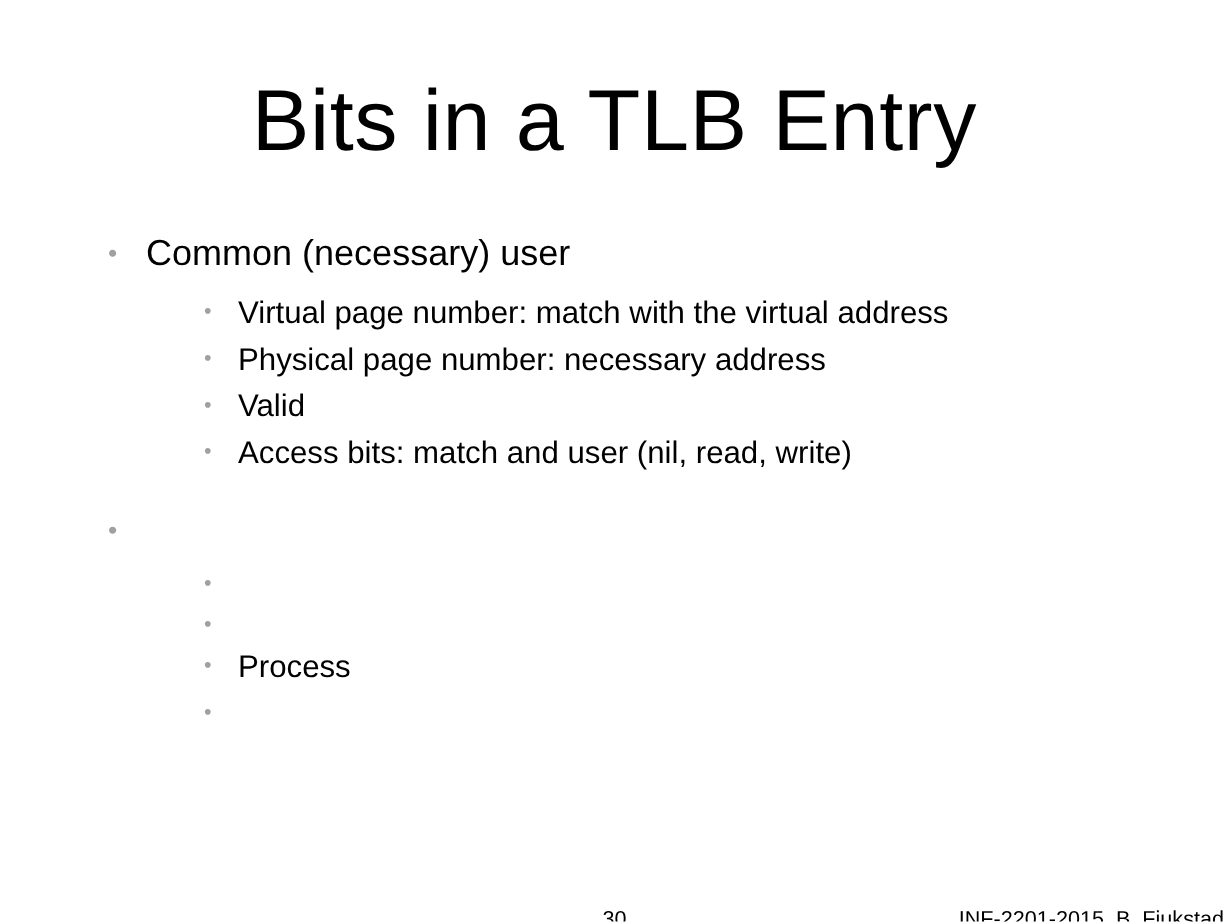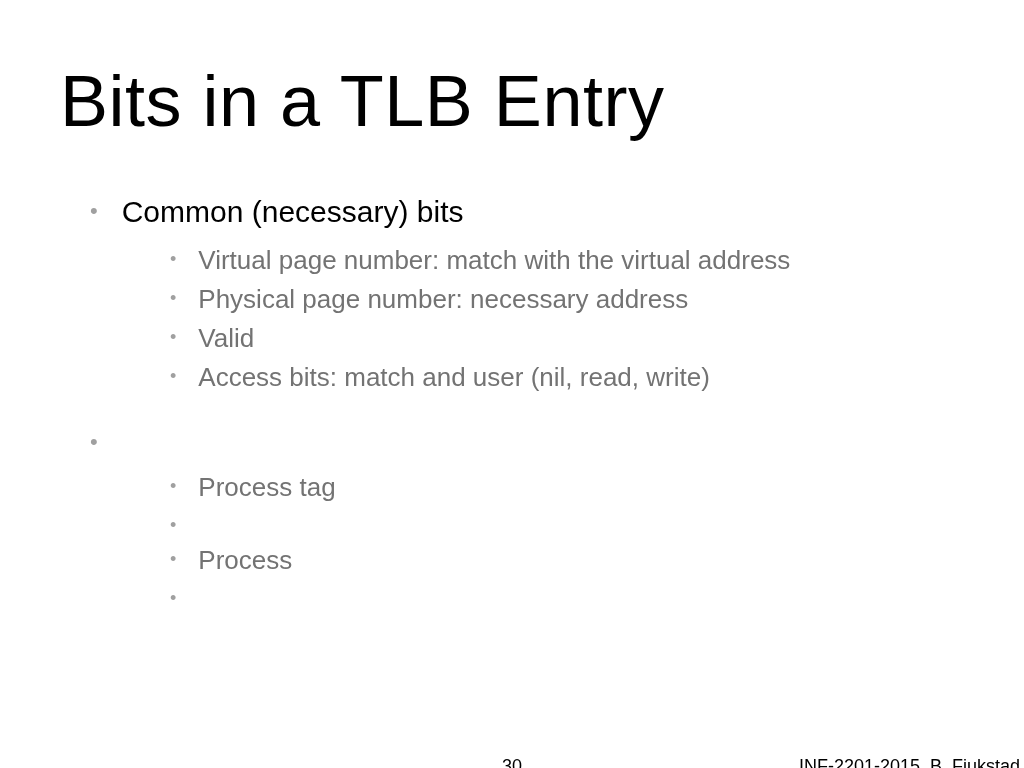--- a/index.html
+++ b/index.html
@@ -18,21 +18,21 @@
   .slide {
     width: 100%;
     height: 100%;
     padding: 40px 60px 30px 60px;
     position: relative;
   }
   .title {
     font-size: 72px;
     font-weight: 400;
     color: #000;
-    text-align: left;
+    text-align: center;
     margin-top: 20px;
     margin-bottom: 50px;
     letter-spacing: 0.5px;
   }
   .bullet-l1 {
     display: flex;
     align-items: flex-start;
     margin-bottom: 12px;
     margin-left: 30px;
   }
@@ -56,21 +56,21 @@
   }
   .bullet-l2 .dot {
     color: #a0a0a0;
     font-size: 18px;
     margin-right: 22px;
     line-height: 1.5;
     margin-top: 3px;
   }
   .bullet-l2 .text {
     font-size: 26px;
-    color: #737373;
+    color: #000000;
     line-height: 1.35;
   }
   .section-gap {
     height: 24px;
   }
   .footer {
     position: absolute;
     bottom: 12px;
     left: 0;
     width: 100%;
@@ -91,21 +91,21 @@
   }
 </style>
 </head>
 <body>
 
 <div class="slide">
   <h1 class="title">Bits in a TLB Entry</h1>
 
   <div class="bullet-l1">
     <span class="dot">•</span>
-    <span class="text">Common (necessary) bits</span>
+    <span class="text">Common (necessary) user</span>
   </div>
   <div class="bullet-l2">
     <span class="dot">•</span>
     <span class="text">Virtual page number: match with the virtual address</span>
   </div>
   <div class="bullet-l2">
     <span class="dot">•</span>
     <span class="text">Physical page number: necessary address</span>
   </div>
   <div class="bullet-l2">
@@ -117,21 +117,20 @@
     <span class="text">Access bits: match and user (nil, read, write)</span>
   </div>
 
   <div class="section-gap"></div>
 
   <div class="bullet-l1">
     <span class="dot">•</span>
   </div>
   <div class="bullet-l2">
     <span class="dot">•</span>
-    <span class="text">Process tag</span>
   </div>
   <div class="bullet-l2">
     <span class="dot">•</span>
   </div>
   <div class="bullet-l2">
     <span class="dot">•</span>
     <span class="text">Process</span>
   </div>
   <div class="bullet-l2">
     <span class="dot">•</span>

